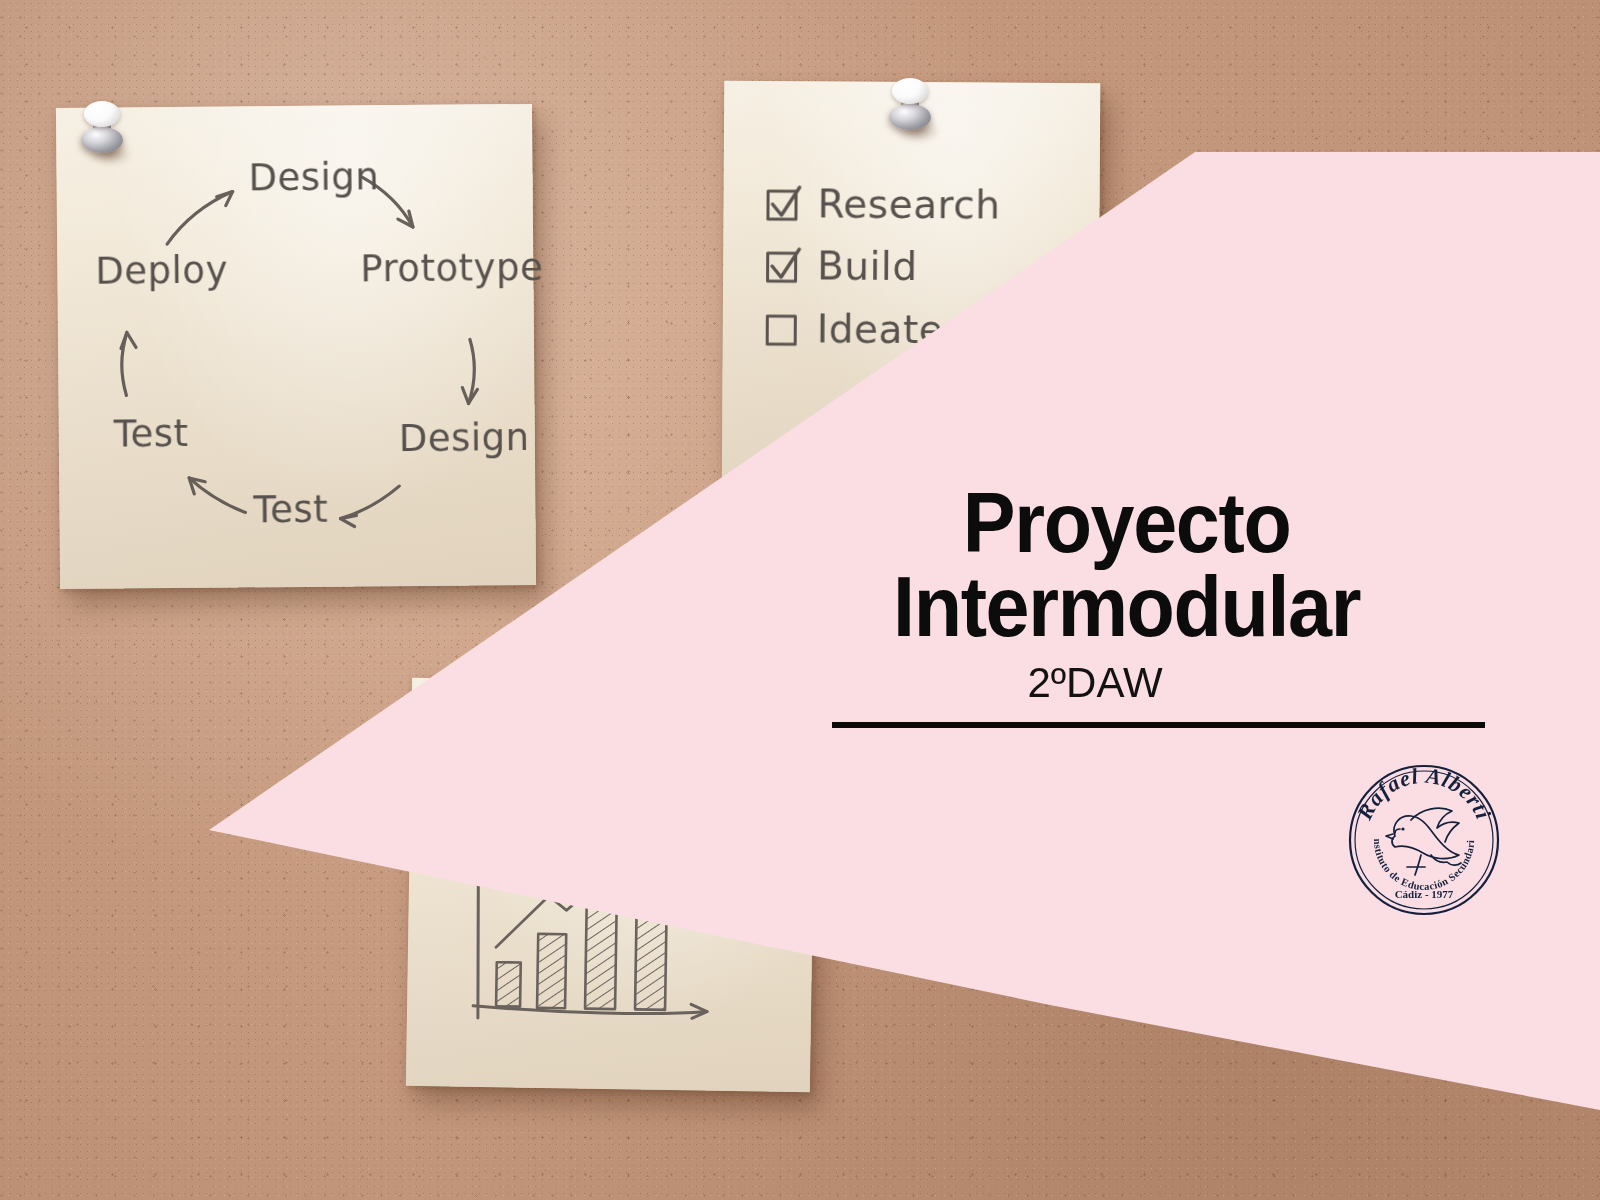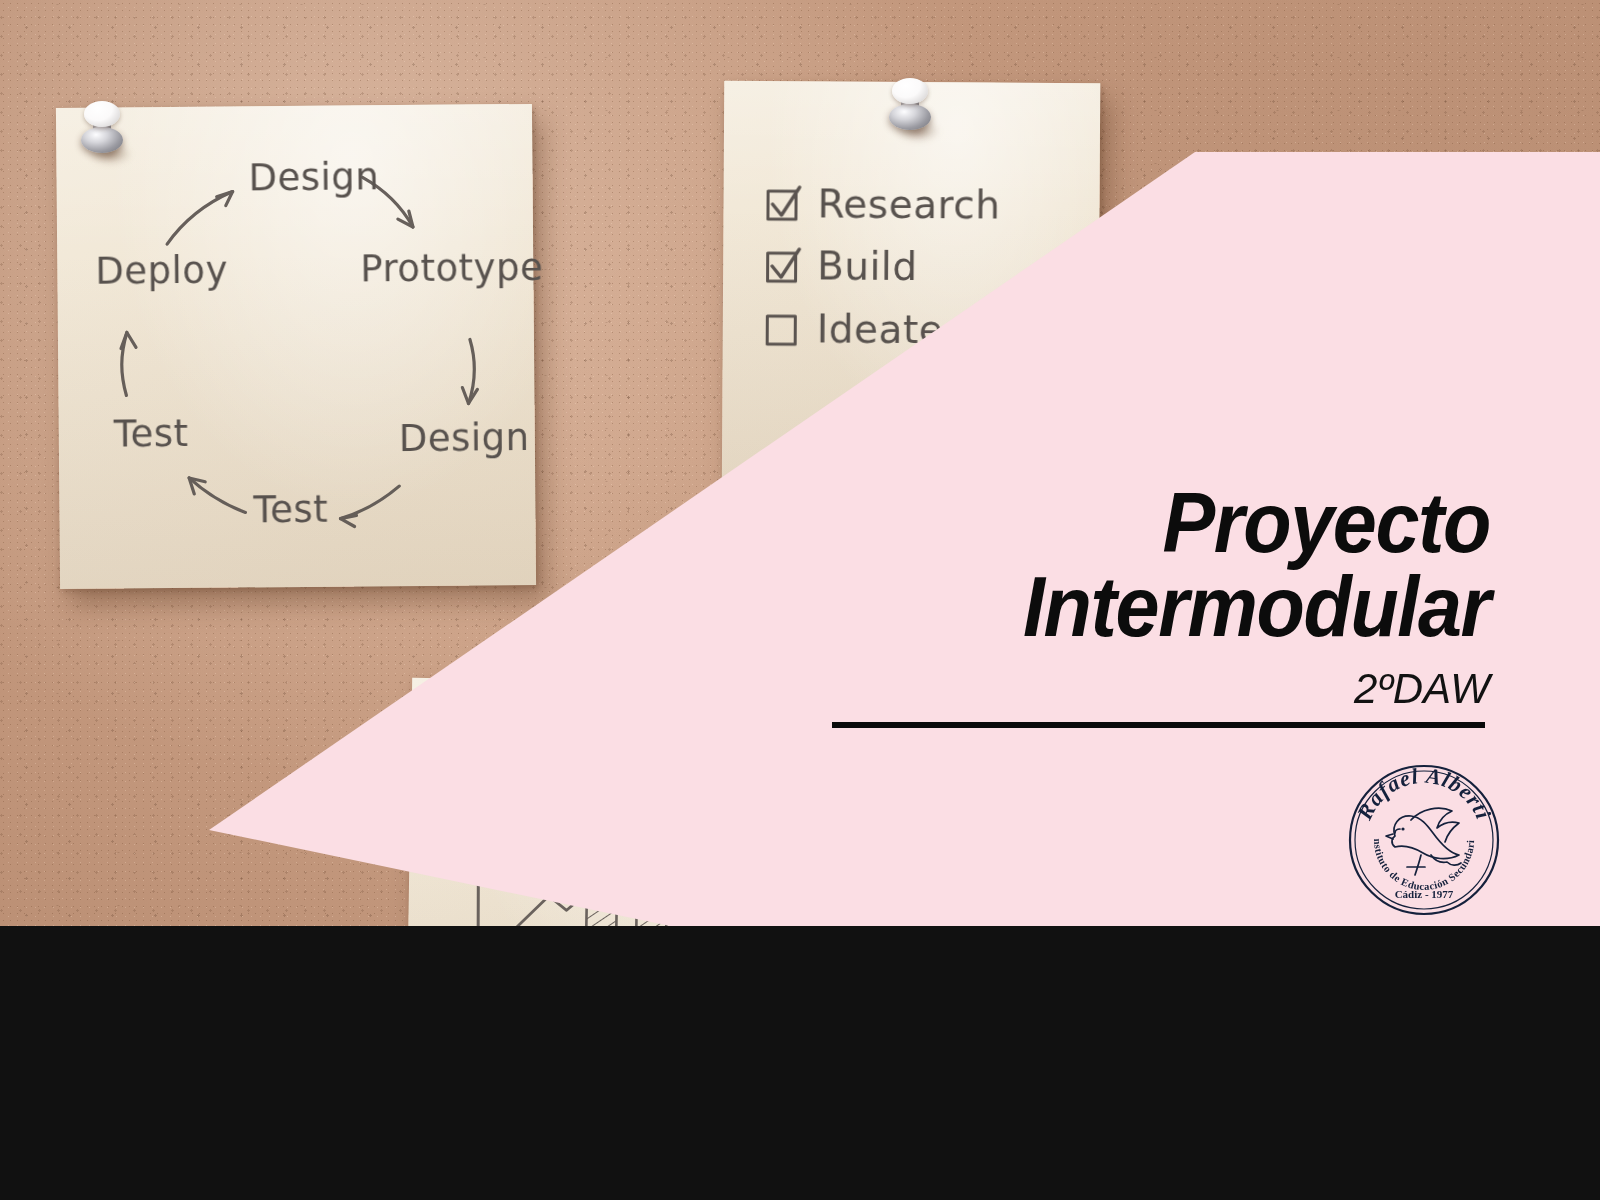--- a/index.html
+++ b/index.html
@@ -4,21 +4,21 @@
 <title>Proyecto Intermodular</title>
 <style>
   html, body {
     margin: 0;
     padding: 0;
     background: #111;
   }
   #stage {
     position: relative;
     width: 1600px;
-    height: 926px;
+    height: 1200px;
     overflow: hidden;
     font-family: "Liberation Sans", sans-serif;
   }
 
   
   #cork {
     position: absolute;
     inset: 0;
     background-color: #d2a78c;
     background-image:
@@ -139,39 +139,38 @@
     clip-path: polygon(1195px 152px, 1600px 152px, 1600px 1110px, 1050px 1005px, 209px 830px);
     filter: drop-shadow(-6px 6px 14px rgba(84,49,27,0.30));
   }
 
   
   #title-block {
     position: absolute;
     left: 700px;
     top: 480px;
     width: 790px;
-    text-align: right;
+    text-align: center;
     color: #0c0c0c;
-    font-style: italic;
   }
   .title-line {
     font-family: "Liberation Sans", sans-serif;
     font-weight: 700;
     font-size: 86px;
     line-height: 0.98;
     letter-spacing: -1.5px;
     transform: scaleX(0.92);
     transform-origin: right center;
     white-space: nowrap;
   }
   #subtitle {
     font-family: "Liberation Sans", sans-serif;
     font-size: 42px;
     letter-spacing: 0px;
-    margin-top: 16px;
+    margin-top: 10px;
     color: #121212;
   }
   #title-rule {
     position: absolute;
     left: 832px;
     top: 722px;
     width: 653px;
     height: 6px;
     background: #0a0a0a;
   }

